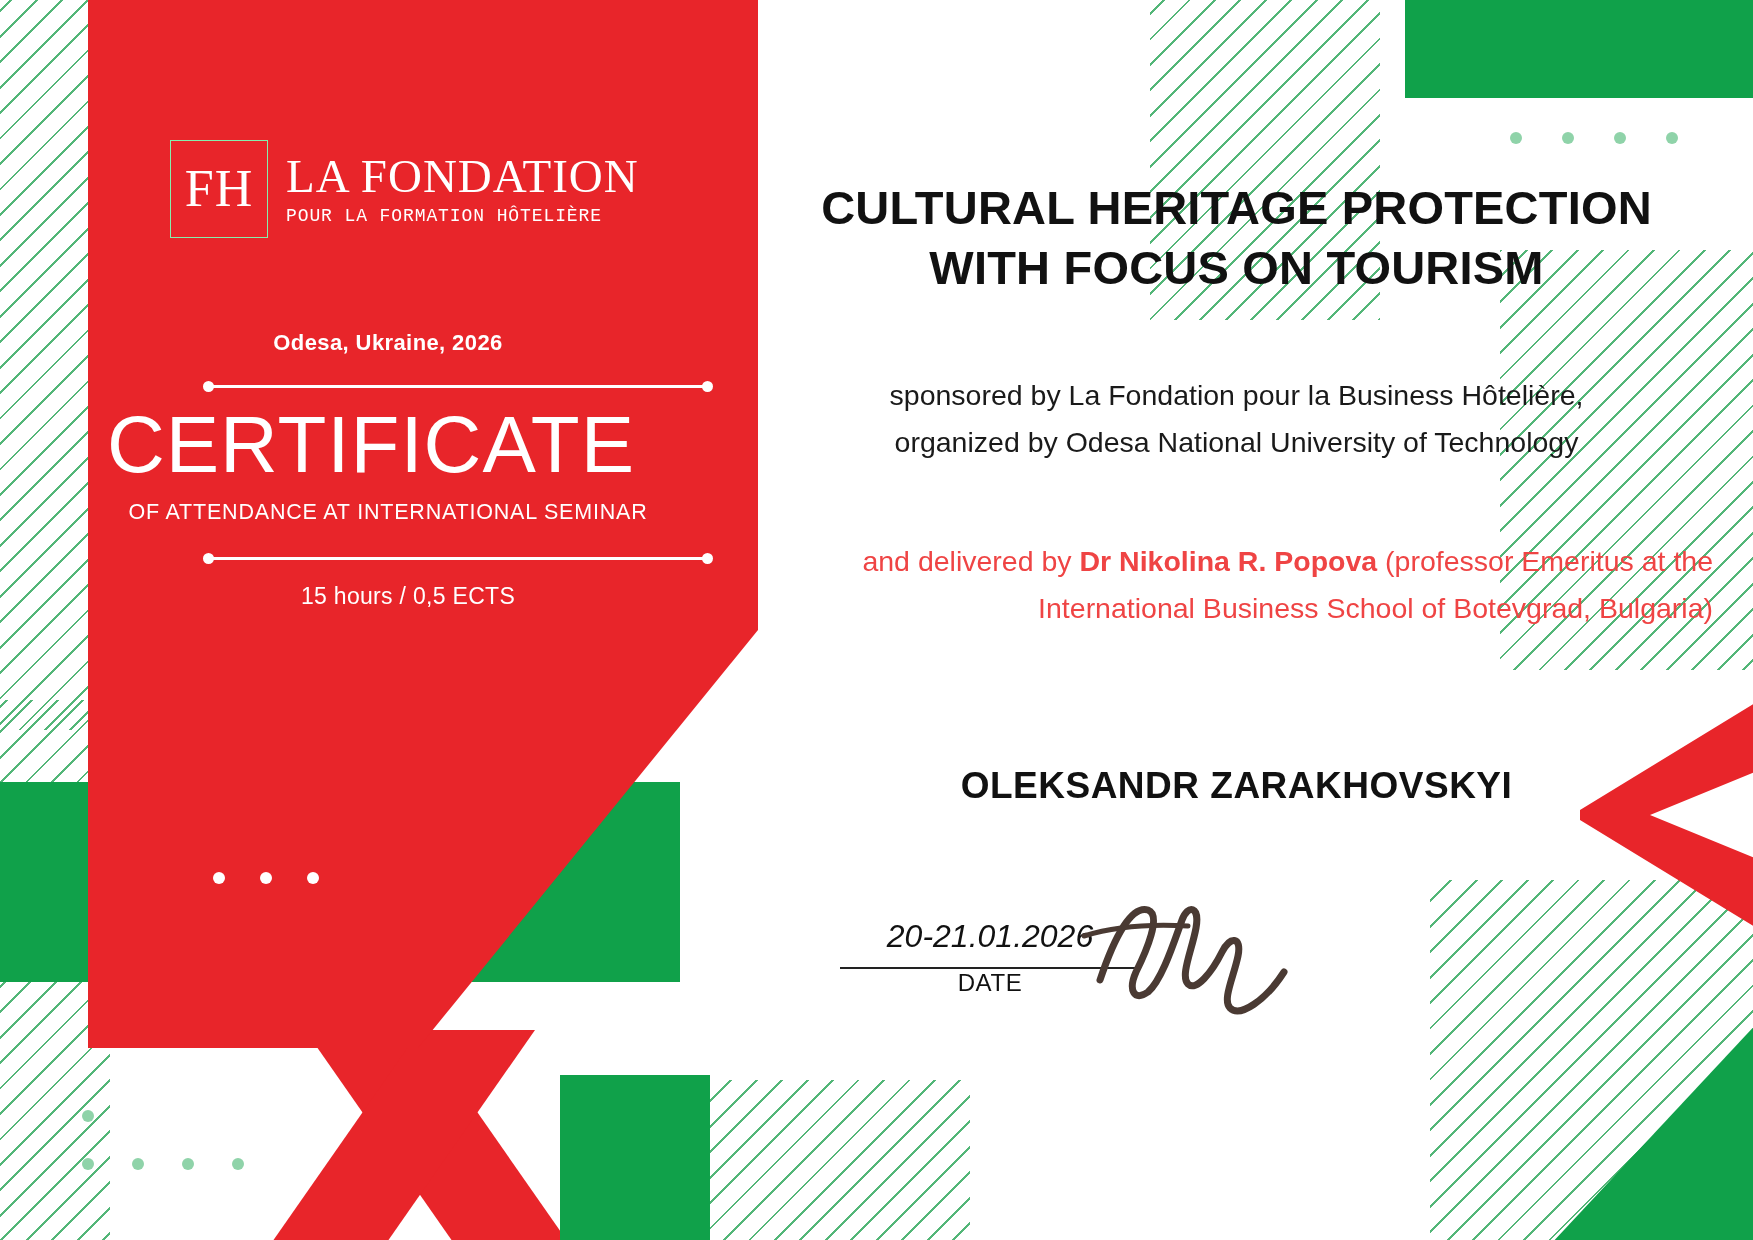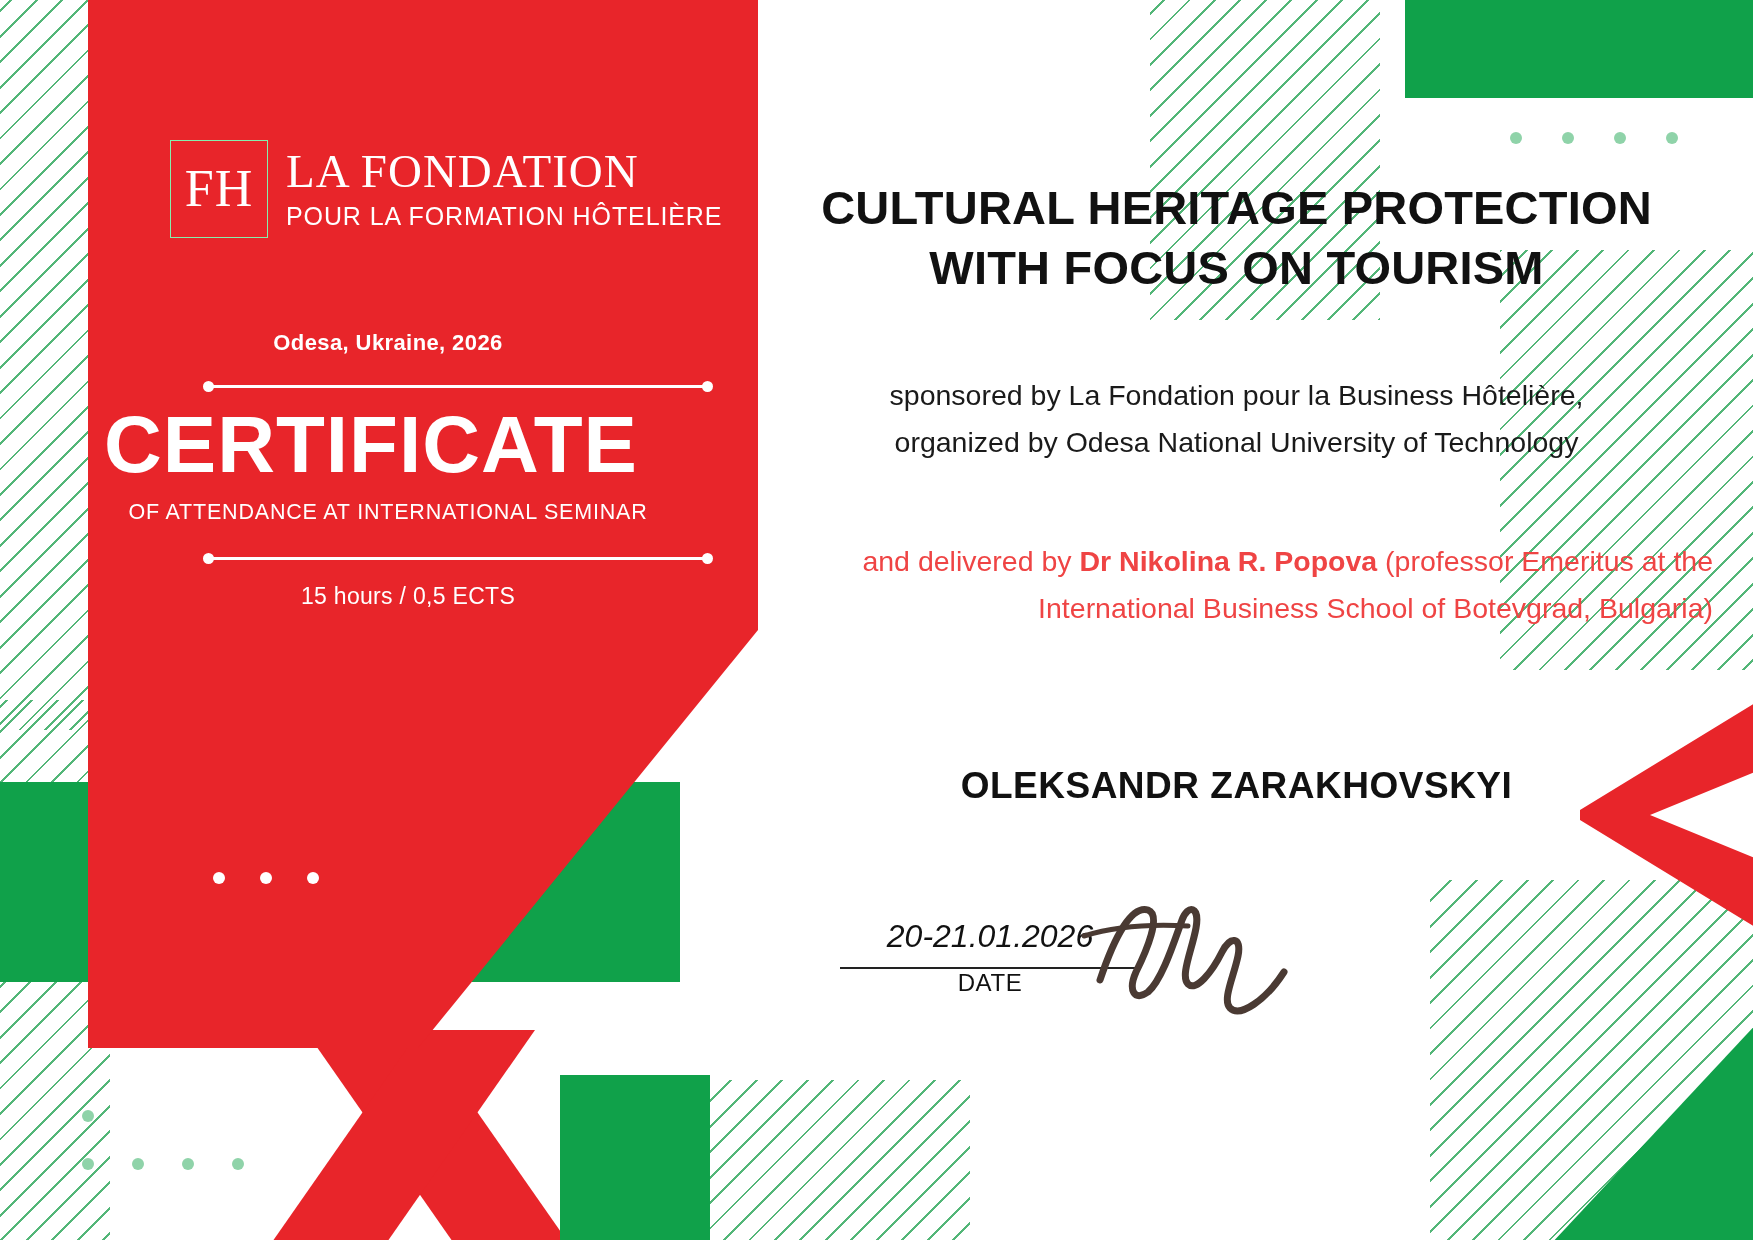--- a/index.html
+++ b/index.html
@@ -151,22 +151,22 @@
   }
   .logo-text-main {
     font-family: "Liberation Serif", serif;
     font-size: 47px;
     letter-spacing: 1px;
     line-height: 1.05;
     color: #fff;
     white-space: nowrap;
   }
   .logo-text-sub {
-    font-family: Liberation Sans, sans-serif;
-    font-size: 25px;
+    font-family: Liberation Mono, monospace;
+    font-size: 18px;
     letter-spacing: .9px;
     margin-top: 5px;
     color: #fff;
     white-space: nowrap;
   }
 
   .place-line {
     position: absolute;
     left: 0; right: 0; top: 330px;
     text-align: center;
@@ -194,21 +194,21 @@
   .rule::before { left: -5px; }
   .rule::after  { right: -5px; }
   .rule-top { top: 385px; }
   .rule-bottom { top: 557px; }
 
   .cert-word {
     position: absolute;
     left: 0; right: 0; top: 405px;
     text-align: center;
     font-size: 80px;
-    font-weight: bold;
+    font-weight: normal;
     letter-spacing: 1px;
     padding-right: 104px;
     line-height: 1;
   }
   .cert-sub {
     position: absolute;
     left: 0; right: 0; top: 500px;
     text-align: center;
     font-size: 21.5px;
     letter-spacing: .8px;

